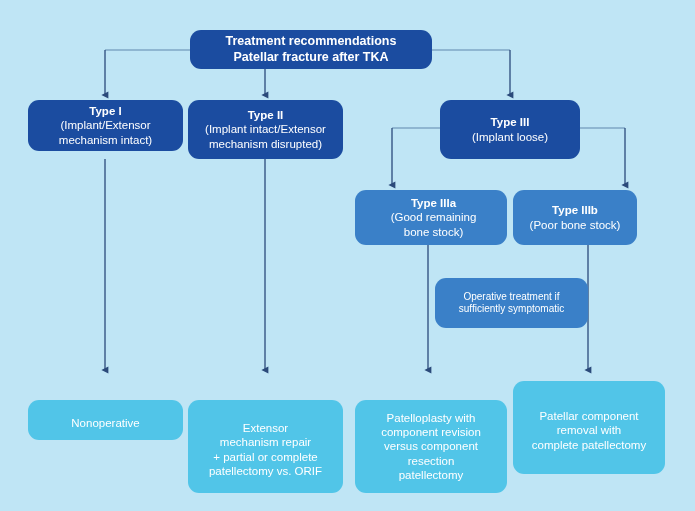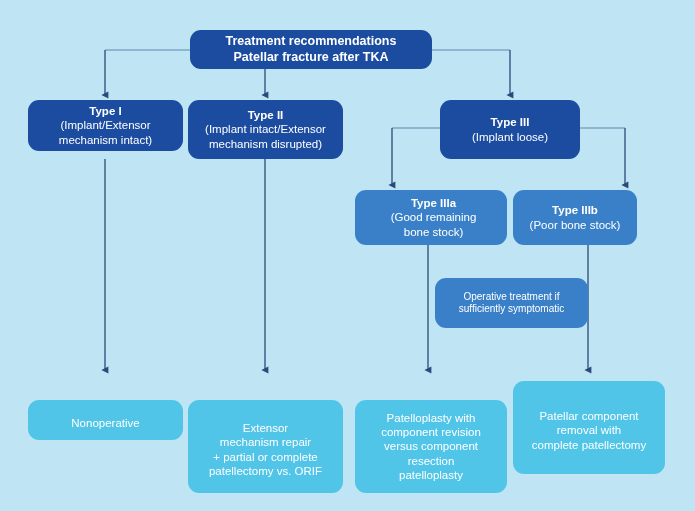--- a/index.html
+++ b/index.html
@@ -167,21 +167,21 @@
       <span class="ln">patellectomy vs. ORIF</span>
     </span>
   </div>
 
   <div class="node light t-leaf top" style="left:355px; top:375px; width:152px; height:93px; ">
     <span class="lines">
       <span class="ln">Patelloplasty with</span>
       <span class="ln">component revision</span>
       <span class="ln">versus component</span>
       <span class="ln">resection</span>
-      <span class="ln">patelloplasty</span>
+      <span class="ln">patellectomy</span>
     </span>
   </div>
 
   <div class="node light t-leaf top" style="left:513px; top:356px; width:152px; height:93px; padding-top:10px;">
     <span class="lines">
       <span class="ln">Patellar component</span>
       <span class="ln">removal with</span>
       <span class="ln">complete patellectomy</span>
     </span>
   </div>

